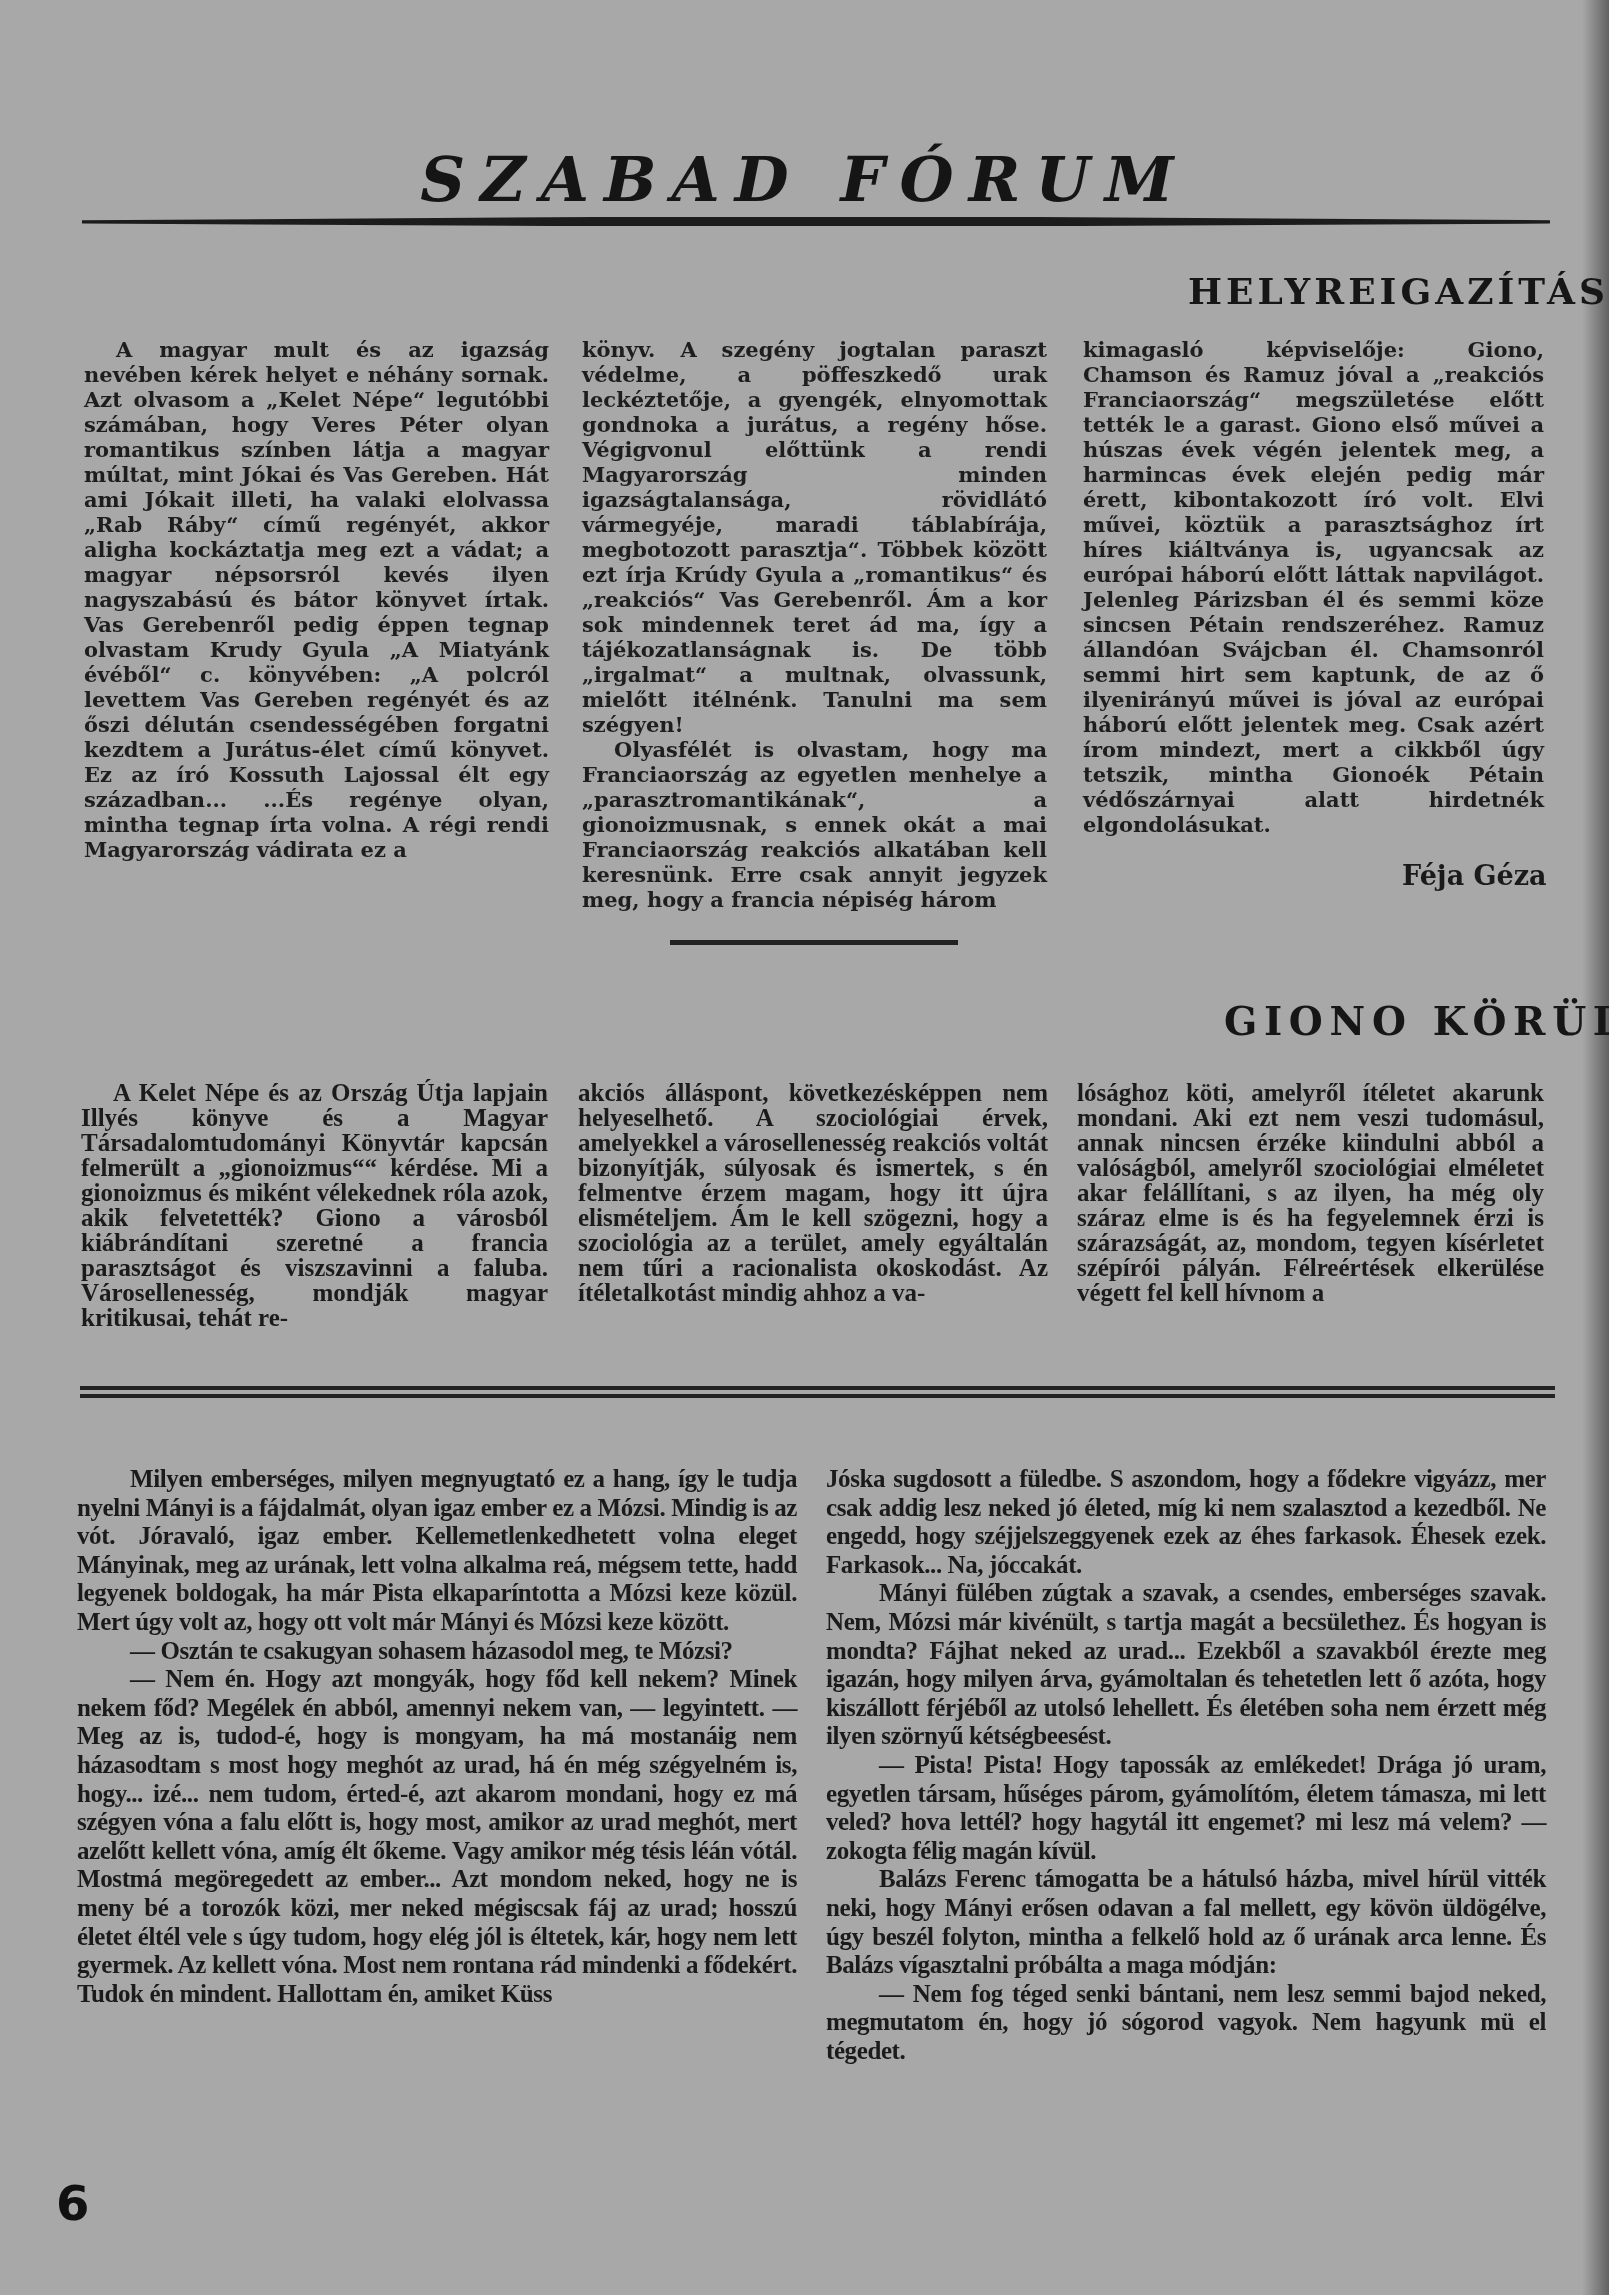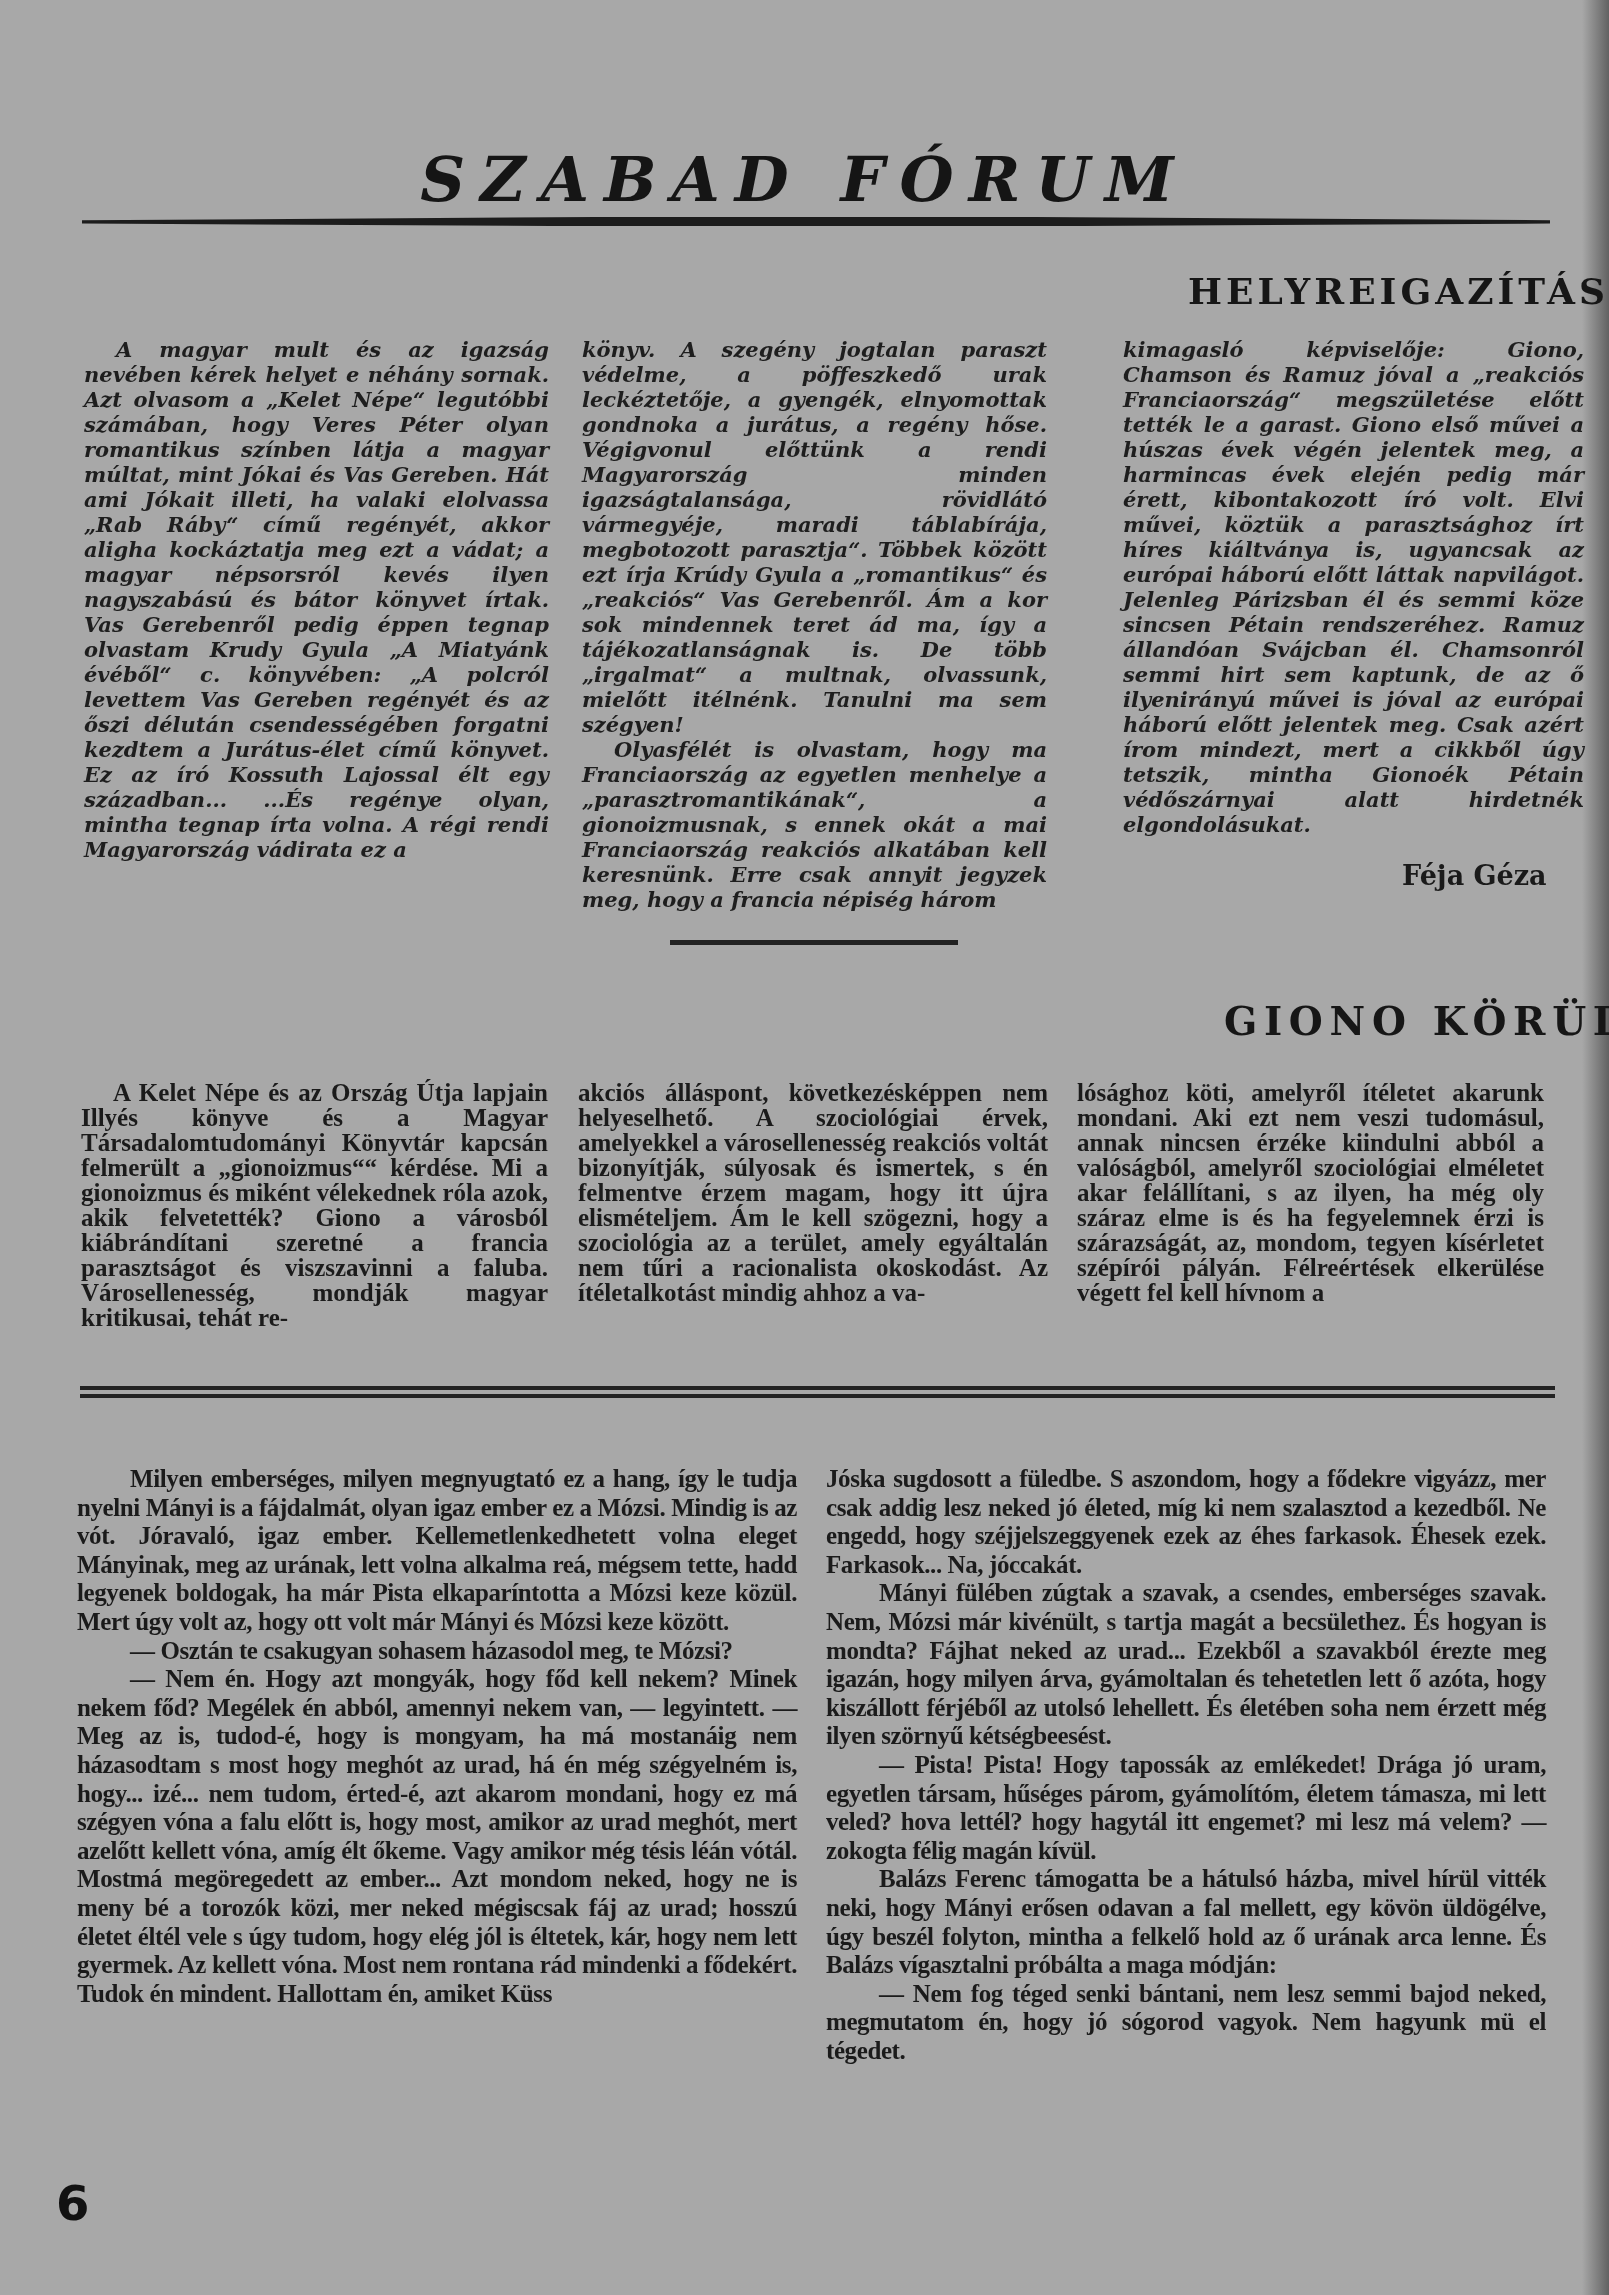--- a/index.html
+++ b/index.html
@@ -27,21 +27,21 @@
   .section-title {
     position: absolute; left: 0; width: 1609px; text-align: right;
     font-family: "DejaVu Serif", serif; font-weight: bold; color: #161616;
   }
   .t1 { top: 270px; font-size: 36px; letter-spacing: 4px; }
   .t2 { top: 998px; font-size: 39px; letter-spacing: 6.7px; padding-left: 18px; }
   .col {
     position: absolute; text-align: justify;
   }
   .italic-col {
-    font-family: "DejaVu Serif", serif; font-style: italic;
+    font-family: "DejaVu Serif", serif; 
     font-size: 21px; line-height: 25px; font-weight: bold; color: #1e1e1e;
   }
   .roman-col {
     font-family: "Liberation Serif", serif; font-size: 25px; line-height: 25px;
     font-weight: bold; color: #1b1b1b;
   }
   .story-col {
     font-family: "Liberation Serif", serif; font-size: 25px; line-height: 28.6px;
     font-weight: bold; color: #1b1b1b; letter-spacing: -0.4px; margin-top: 20px;
   }
@@ -72,21 +72,21 @@
 
 <div class="section-title t1">HELYREIGAZÍTÁS</div>
 
 <div class="col italic-col" style="left:84px; top:337px; width:465px;">
   <p class="indent">A magyar mult és az igazság nevében kérek helyet e néhány sornak. Azt olvasom a „Kelet Népe“ legutóbbi számában, hogy Veres Péter olyan romantikus színben látja a magyar múltat, mint Jókai és Vas Gereben. Hát ami Jókait illeti, ha valaki elolvassa „Rab Ráby“ című regényét, akkor aligha kockáztatja meg ezt a vádat; a magyar népsorsról kevés ilyen nagyszabású és bátor könyvet írtak. Vas Gerebenről pedig éppen tegnap olvastam Krudy Gyula „A Miatyánk évéből“ c. könyvében: „A polcról levettem Vas Gereben regényét és az őszi délután csendességében forgatni kezdtem a Jurátus-élet című könyvet. Ez az író Kossuth Lajossal élt egy században... ...És regénye olyan, mintha tegnap írta volna. A régi rendi Magyarország vádirata ez a</p>
 </div>
 <div class="col italic-col" style="left:582px; top:337px; width:465px;">
   <p>könyv. A szegény jogtalan paraszt védelme, a pöffeszkedő urak leckéztetője, a gyengék, elnyomottak gondnoka a jurátus, a regény hőse. Végigvonul előttünk a rendi Magyarország minden igazságtalansága, rövidlátó vármegyéje, maradi táblabírája, megbotozott parasztja“. Többek között ezt írja Krúdy Gyula a „romantikus“ és „reakciós“ Vas Gerebenről. Ám a kor sok mindennek teret ád ma, így a tájékozatlanságnak is. De több „irgalmat“ a multnak, olvassunk, mielőtt itélnénk. Tanulni ma sem szégyen!</p>
   <p class="indent">Olyasfélét is olvastam, hogy ma Franciaország az egyetlen menhelye a „parasztromantikának“, a gionoizmusnak, s ennek okát a mai Franciaország reakciós alkatában kell keresnünk. Erre csak annyit jegyzek meg, hogy a francia népiség három</p>
 </div>
-<div class="col italic-col" style="left:1123px; top:337px; width:461px;">
+<div class="col italic-col" style="left:1083px; top:337px; width:461px;">
   <p>kimagasló képviselője: Giono, Chamson és Ramuz jóval a „reakciós Franciaország“ megszületése előtt tették le a garast. Giono első művei a húszas évek végén jelentek meg, a harmincas évek elején pedig már érett, kibontakozott író volt. Elvi művei, köztük a parasztsághoz írt híres kiáltványa is, ugyancsak az európai háború előtt láttak napvilágot. Jelenleg Párizsban él és semmi köze sincsen Pétain rendszeréhez. Ramuz állandóan Svájcban él. Chamsonról semmi hirt sem kaptunk, de az ő ilyenirányú művei is jóval az európai háború előtt jelentek meg. Csak azért írom mindezt, mert a cikkből úgy tetszik, mintha Gionoék Pétain védőszárnyai alatt hirdetnék elgondolásukat.</p>
 </div>
 <div class="signature">Féja Géza</div>
 
 <div class="short-rule"></div>
 
 <div class="section-title t2">GIONO KÖRÜL</div>
 
 <div class="col roman-col" style="left:81px; top:1080px; width:467px;">
   <p class="indent">A Kelet Népe és az Ország Útja lapjain Illyés könyve és a Magyar Társadalomtudományi Könyvtár kapcsán felmerült a „gionoizmus““ kérdése. Mi a gionoizmus és miként vélekednek róla azok, akik felvetették? Giono a városból kiábrándítani szeretné a francia parasztságot és viszszavinni a faluba. Városellenesség, mondják magyar kritikusai, tehát re-</p>

